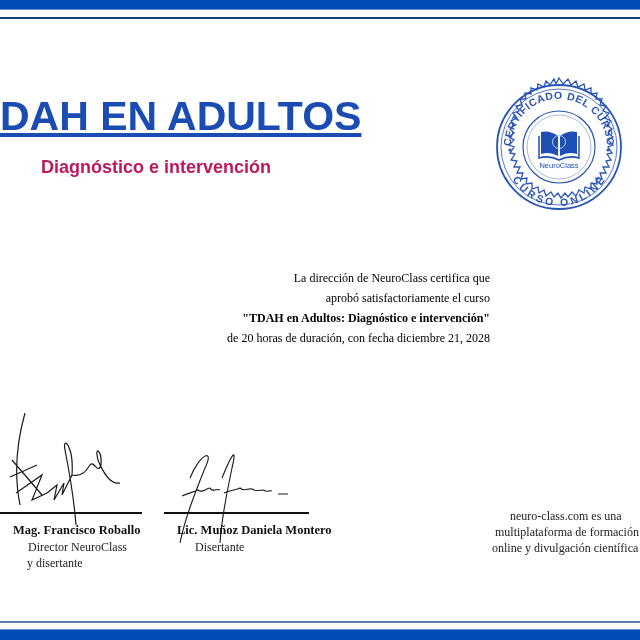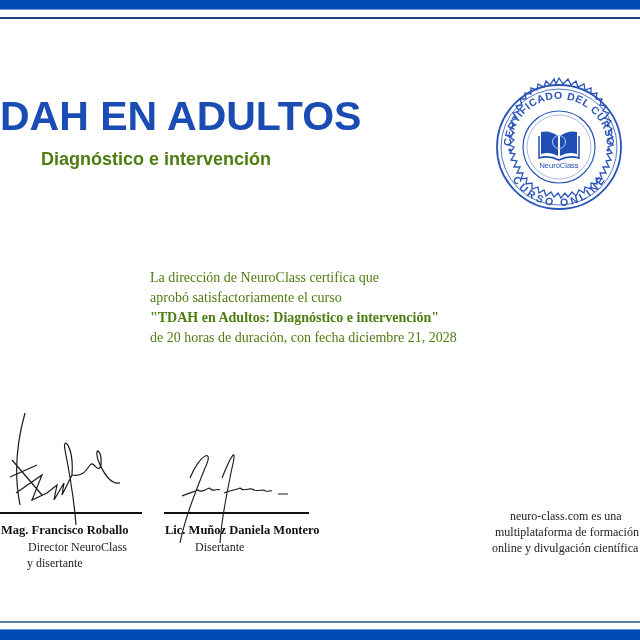--- a/index.html
+++ b/index.html
@@ -4,30 +4,30 @@
 <style>
   html, body { margin: 0; padding: 0; }
   body { width: 640px; height: 640px; background: #ffffff; position: relative; overflow: hidden; font-family: "Liberation Serif", serif; }
   .band-top { position: absolute; left: 0; top: 0; width: 640px; height: 9px; background: #004bb3; }
   .band-top-line { position: absolute; left: 0; top: 9px; width: 640px; height: 1px; background: #6b93d6; }
   .band-top-line2 { position: absolute; left: 0; top: 17px; width: 640px; height: 2px; background: #1b3f7a; }
   .band-bot-line2 { position: absolute; left: 0; top: 621px; width: 640px; height: 2px; background: #5b7ea6; }
   .band-bot-line { position: absolute; left: 0; top: 629px; width: 640px; height: 1px; background: #6b93d6; }
   .band-bot { position: absolute; left: 0; top: 630px; width: 640px; height: 10px; background: #004bb3; }
 
-  .title { position: absolute; left: 0; top: 96px; font-family: "Liberation Sans", sans-serif; font-weight: 700; font-size: 41px; letter-spacing: 0px; color: #1a4cb4; line-height: 1; white-space: nowrap; }
-  .subtitle { position: absolute; left: 41px; top: 150px; font-family: "Liberation Sans", sans-serif; font-weight: 700; font-size: 18px; color: #4d7c0f; line-height: 1; white-space: nowrap; }
+  .title { position: absolute; left: 0; top: 96px; font-family: "Liberation Sans", sans-serif; font-weight: 700; font-size: 41px; letter-spacing: 0px; color: #1a4cb4; line-height: 1; white-space: nowrap; text-decoration: underline; }
+  .subtitle { position: absolute; left: 41px; top: 158px; font-family: "Liberation Sans", sans-serif; font-weight: 700; font-size: 18px; color: #be185d; line-height: 1; white-space: nowrap; }
 
   .seal { position: absolute; left: 484px; top: 72px; width: 150px; height: 150px; }
 
-  .body-text { position: absolute; left: 150px; top: 268px; width: 340px; text-align: left; font-size: 14px; color: #4d7c0f; line-height: 20px; }
+  .body-text { position: absolute; left: 150px; top: 268px; width: 340px; text-align: right; font-size: 12px; color: #000000; line-height: 20px; }
   .body-text .bold { font-weight: 700; }
 
   .sig-line { position: absolute; height: 2px; background: #111; }
-  .sig-name { position: absolute; font-weight: 700; font-size: 12.5px; color: #111; white-space: nowrap; }
+  .sig-name { position: absolute; font-weight: 700; font-size: 12.5px; color: #111; white-space: nowrap; margin-left: 12px; }
   .sig-role { position: absolute; font-size: 12px; color: #222; white-space: nowrap; line-height: 16px; padding-left: 27px; }
 
   .footnote { position: absolute; left: 480px; top: 508px; width: 170px; text-align: right; font-size: 12px; color: #222; line-height: 16px; white-space: nowrap; }
   .footnote span { display: block; }
   svg { display: block; }
 </style>
 </head>
 <body>
 
 <div class="band-top"></div>

